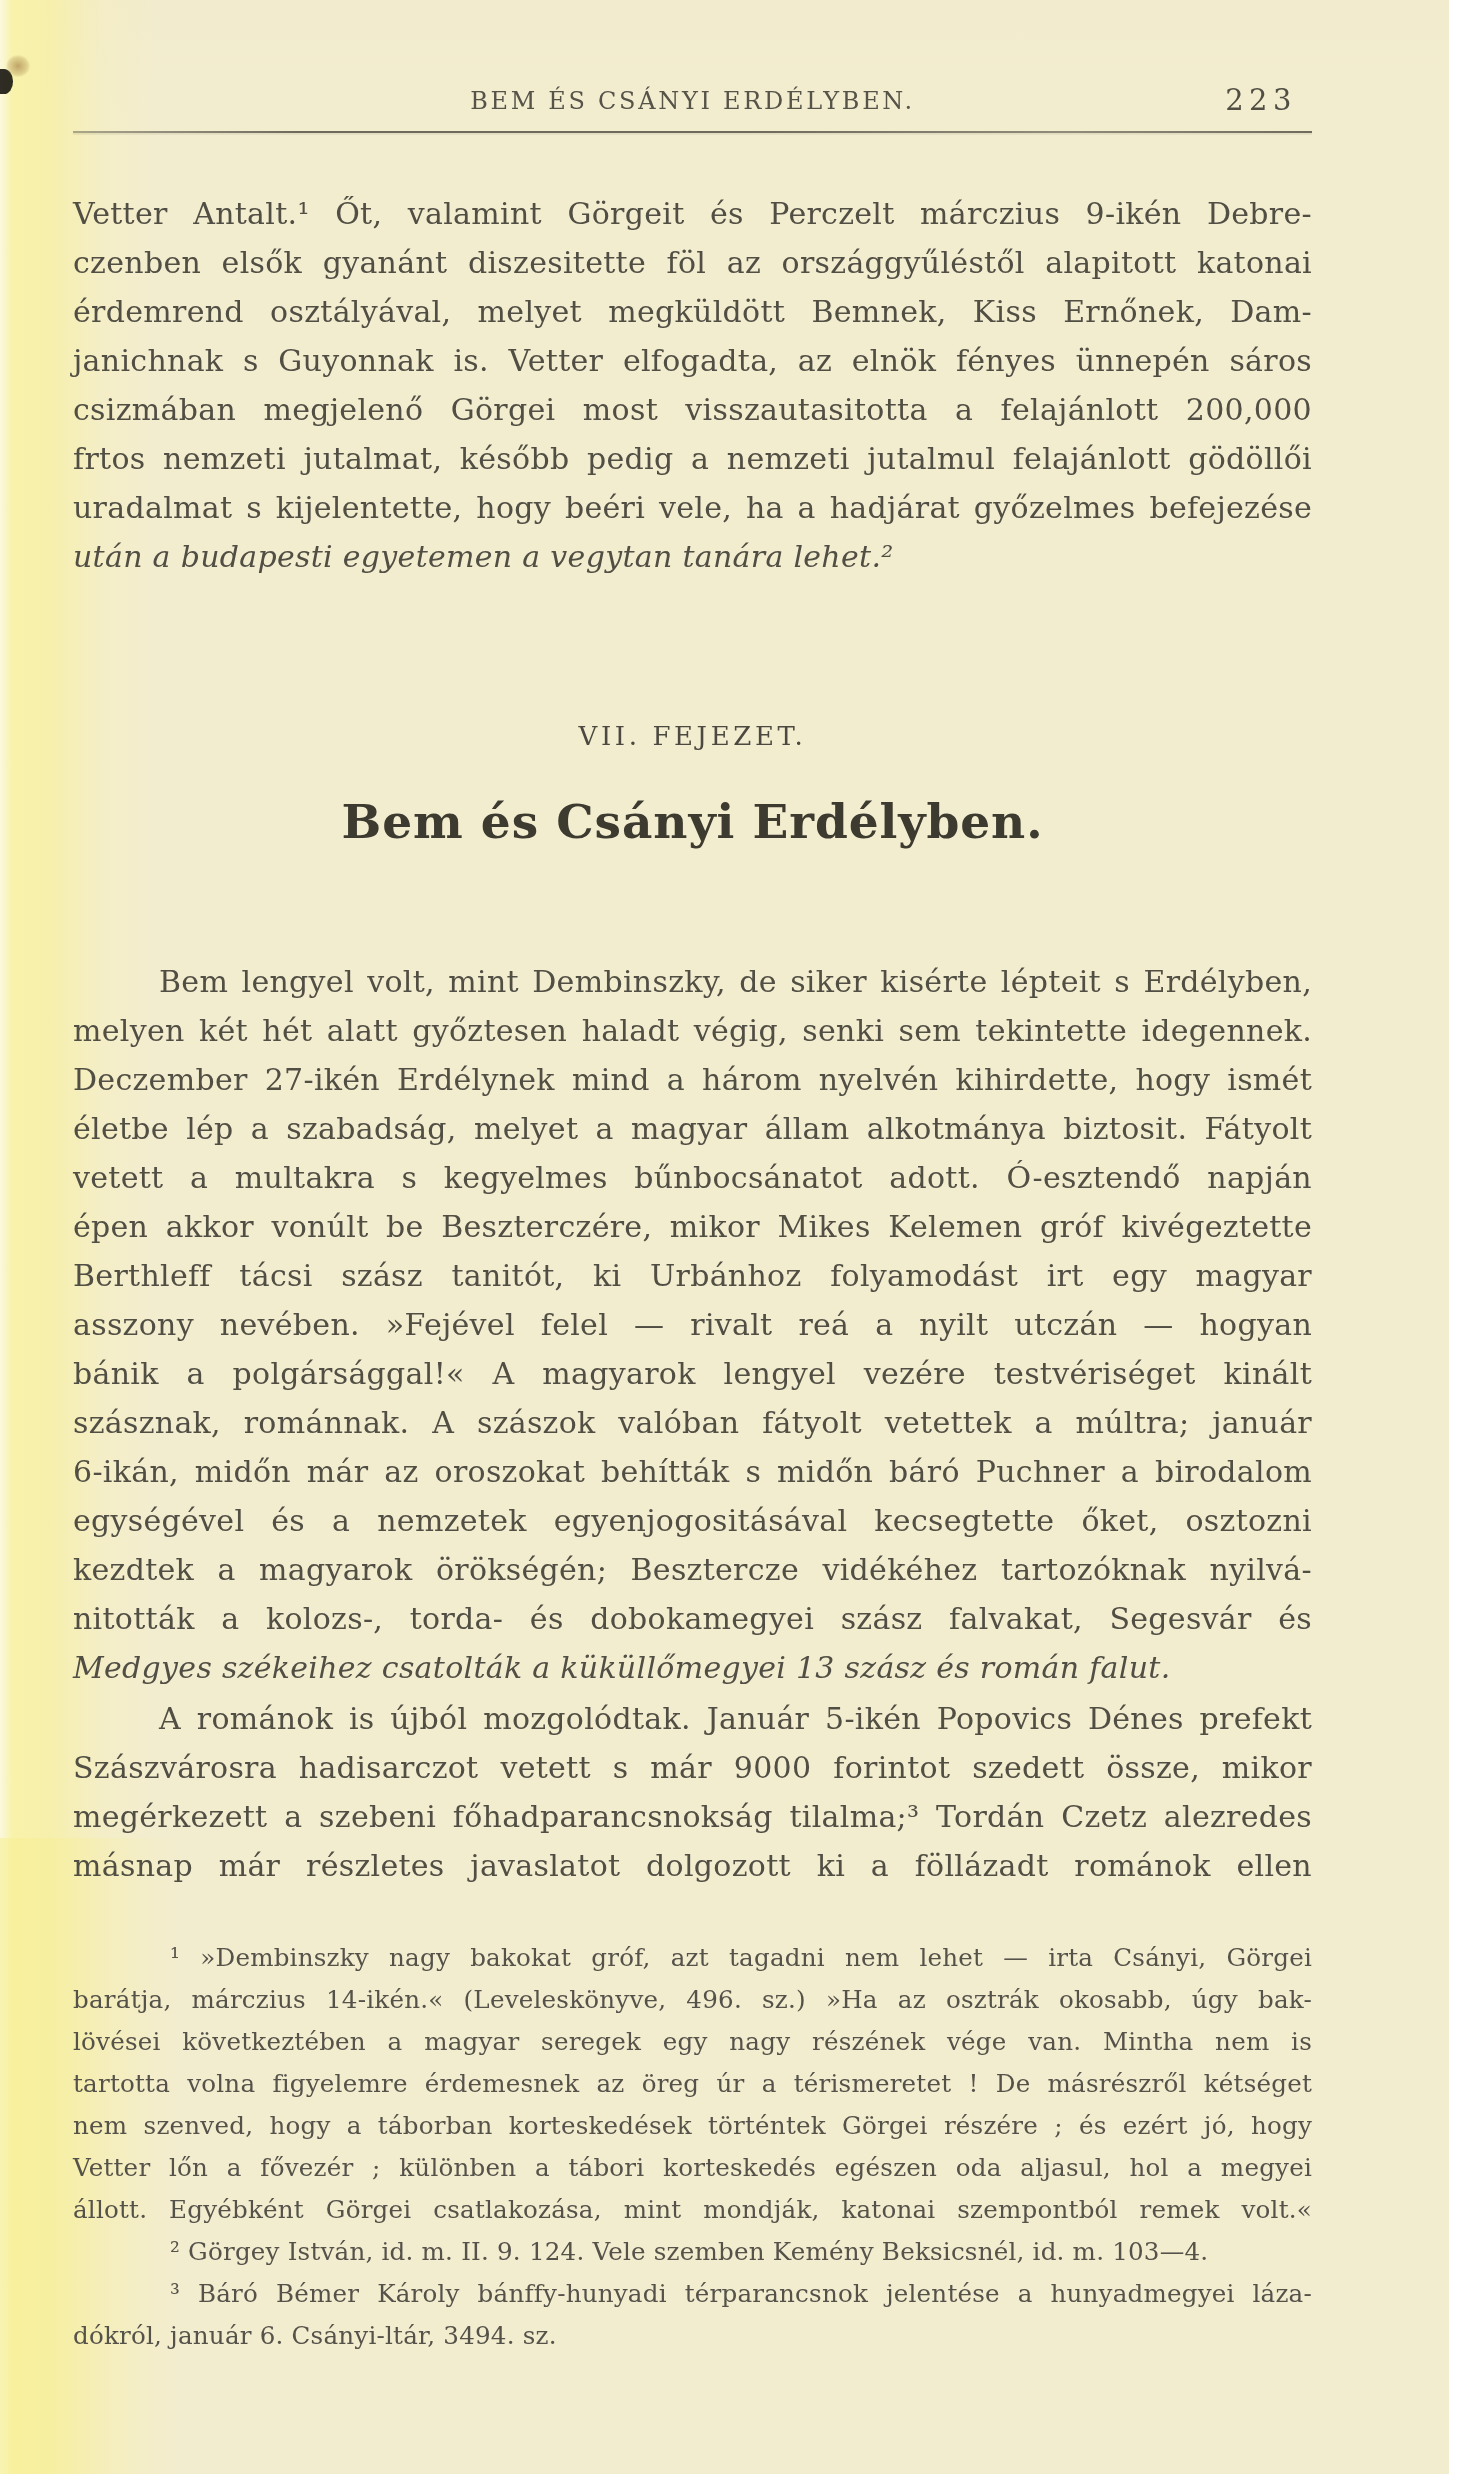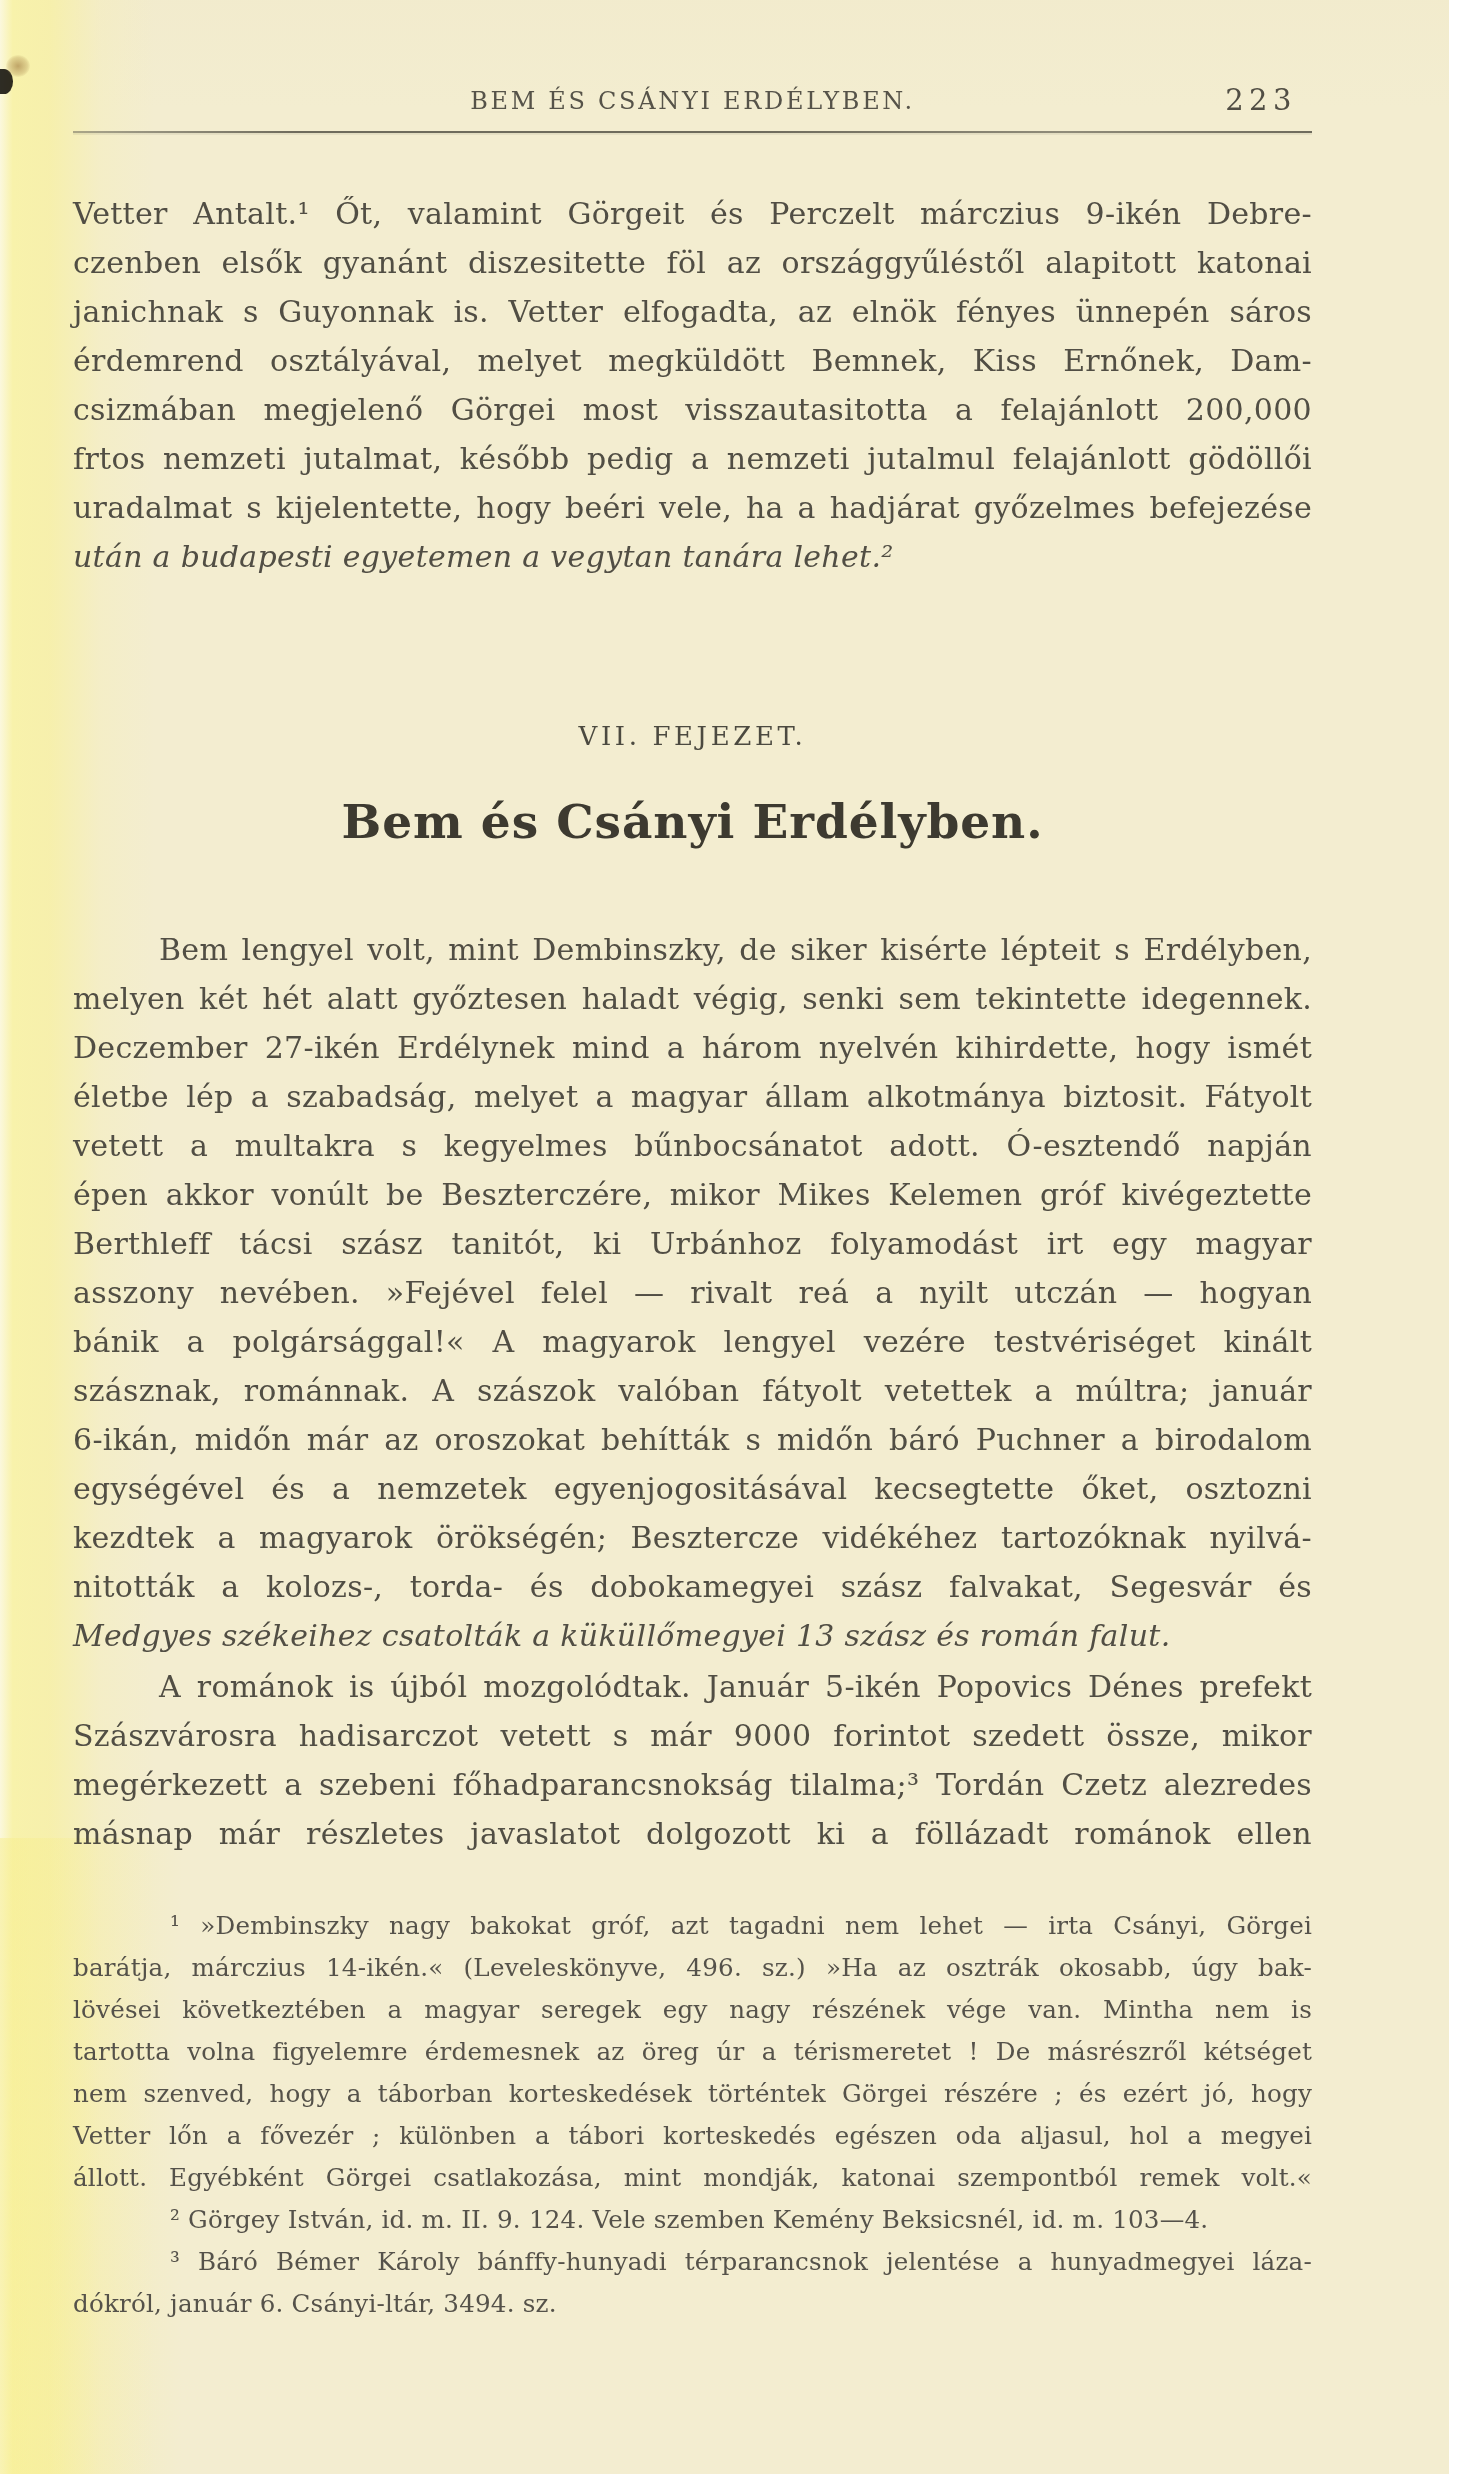--- a/index.html
+++ b/index.html
@@ -65,21 +65,21 @@
     color: #514e44;
   }
   .header-rule {
     margin-top: 9px;
     height: 1.8px;
     background: linear-gradient(90deg, rgba(110,107,92,.55), #6e6b5c 18%, #6e6b5c 55%, rgba(110,107,92,.75) 80%, #6e6b5c 100%);
     box-shadow: 0 1.8px 0 rgba(110,107,92,.12);
   }
   .para { font-size: 30px; line-height: 49px; }
   .p1 { margin-top: 56px; }
-  .p2 { margin-top: 73px; }
+  .p2 { margin-top: 105px; }
   .p3 { margin-top: 1.8px; }
   .line {
     text-align: justify;
     text-align-last: justify;
     white-space: normal;
     letter-spacing: 0.3px;
   }
   .line--last { text-align: left; text-align-last: left; font-style: italic; }
   .line--indent { text-indent: 86px; }
   .chapter-number {
@@ -121,22 +121,22 @@
 
     <div class="running-header">
       <span class="rh-title">BEM ÉS CSÁNYI ERDÉLYBEN.</span>
       <span class="rh-page">223</span>
     </div>
     <div class="header-rule"></div>
 
     <div class="para p1">
       <div class="line">Vetter Antalt.¹ Őt, valamint Görgeit és Perczelt márczius 9-ikén Debre-</div>
       <div class="line">czenben elsők gyanánt diszesitette föl az országgyűléstől alapitott katonai</div>
+      <div class="line">érdemrend osztályával, melyet megküldött Bemnek, Kiss Ernőnek, Dam-</div>
       <div class="line">janichnak s Guyonnak is. Vetter elfogadta, az elnök fényes ünnepén sáros</div>
-      <div class="line">érdemrend osztályával, melyet megküldött Bemnek, Kiss Ernőnek, Dam-</div>
       <div class="line">csizmában megjelenő Görgei most visszautasitotta a felajánlott 200,000</div>
       <div class="line">frtos nemzeti jutalmat, később pedig a nemzeti jutalmul felajánlott gödöllői</div>
       <div class="line">uradalmat s kijelentette, hogy beéri vele, ha a hadjárat győzelmes befejezése</div>
       <div class="line line--last">után a budapesti egyetemen a vegytan tanára lehet.²</div>
     </div>
 
     <div class="chapter-number">VII. FEJEZET.</div>
     <div class="chapter-title">Bem és Csányi Erdélyben.</div>
 
     <div class="para p2">

